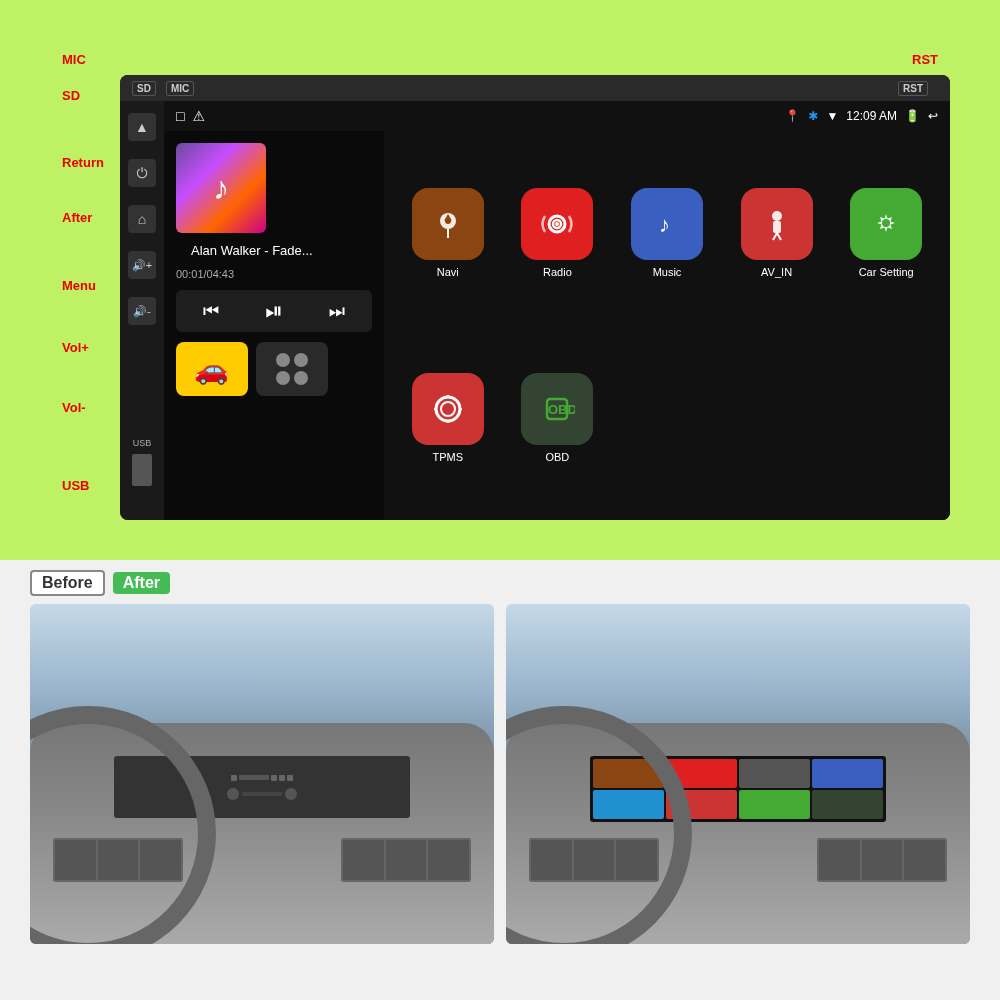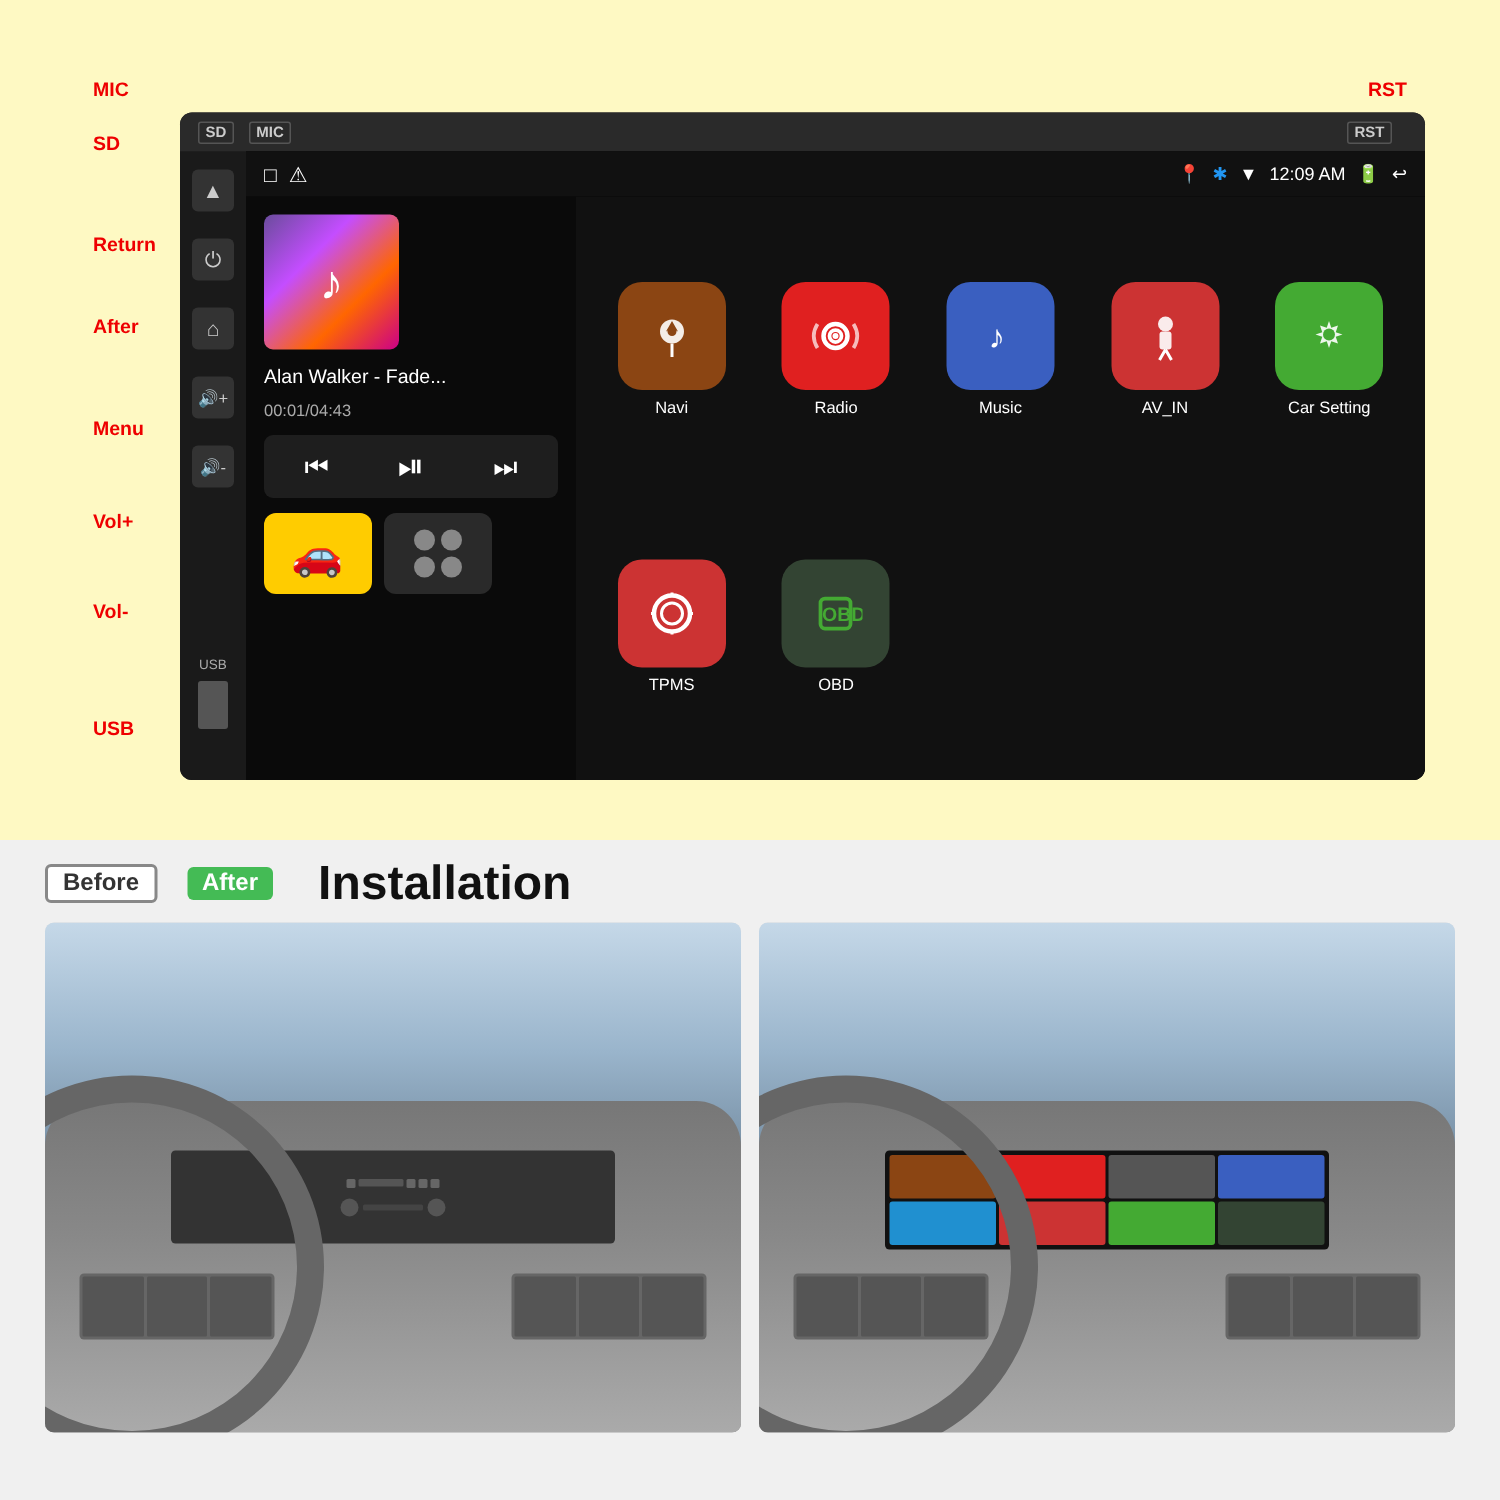--- a/index.html
+++ b/index.html
@@ -9,21 +9,21 @@
       background: #f0f0f0;
       font-family: Arial, sans-serif;
       overflow: hidden;
       position: relative;
     }
 
     
     .top-section {
       width: 1000px;
       height: 560px;
-      background: #fef9c3;
+      background: #bef264;
       position: relative;
       display: flex;
       align-items: center;
       justify-content: center;
     }
 
     
     .label {
       position: absolute;
       color: #e00;
@@ -185,20 +185,21 @@
       background: linear-gradient(135deg, #6a4c9c, #c44dff, #ff6600, #cc0088);
       border-radius: 6px;
       display: flex;
       align-items: center;
       justify-content: center;
       font-size: 28px;
     }
     .music-info {
       color: #fff;
       font-size: 13px;
+      margin-left: 15px;
     }
     .music-time {
       color: #aaa;
       font-size: 11px;
     }
     .music-controls {
       display: flex;
       align-items: center;
       justify-content: space-around;
       background: #1e1e1e;
@@ -296,21 +297,21 @@
       width: 1000px;
       height: 440px;
       background: #f0f0f0;
       display: flex;
       flex-direction: column;
       padding: 10px 30px 0;
     }
     .installation-header {
       display: flex;
       align-items: center;
-      gap: 20px;
+      gap: 8px;
       margin-bottom: 8px;
     }
     .before-badge {
       background: #fff;
       border: 2px solid #888;
       border-radius: 4px;
       padding: 2px 10px;
       font-size: 16px;
       font-weight: bold;
       color: #333;
@@ -522,21 +523,20 @@
         </div>
       </div>
     </div>
   </div>
 </div>
 
 <div class="bottom-section">
   <div class="installation-header">
     <span class="before-badge">Before</span>
     <span class="after-badge">After</span>
-    <span class="installation-title">Installation</span>
   </div>
 
   <div class="car-images-row">
 
     <div class="car-img-box">
       <div style="width:100%; height:100%; position:relative; overflow:hidden; background: linear-gradient(180deg, #c5d8e8 0%, #9ab5cc 25%, #7890a5 45%, #5a6878 55%, #6a7880 60%, #7a8890 65%, #888 100%);">
 
         <div style="position:absolute; bottom:0; left:0; right:0; height:65%; background:linear-gradient(180deg, #777 0%, #888 40%, #999 70%, #aaa 100%); border-radius:30px 30px 0 0;">
 
           <div style="position:absolute; top:15%; left:18%; right:18%; height:28%; background:#333; border-radius:3px; display:flex; align-items:center; justify-content:center; gap:3px; flex-direction:column;">

